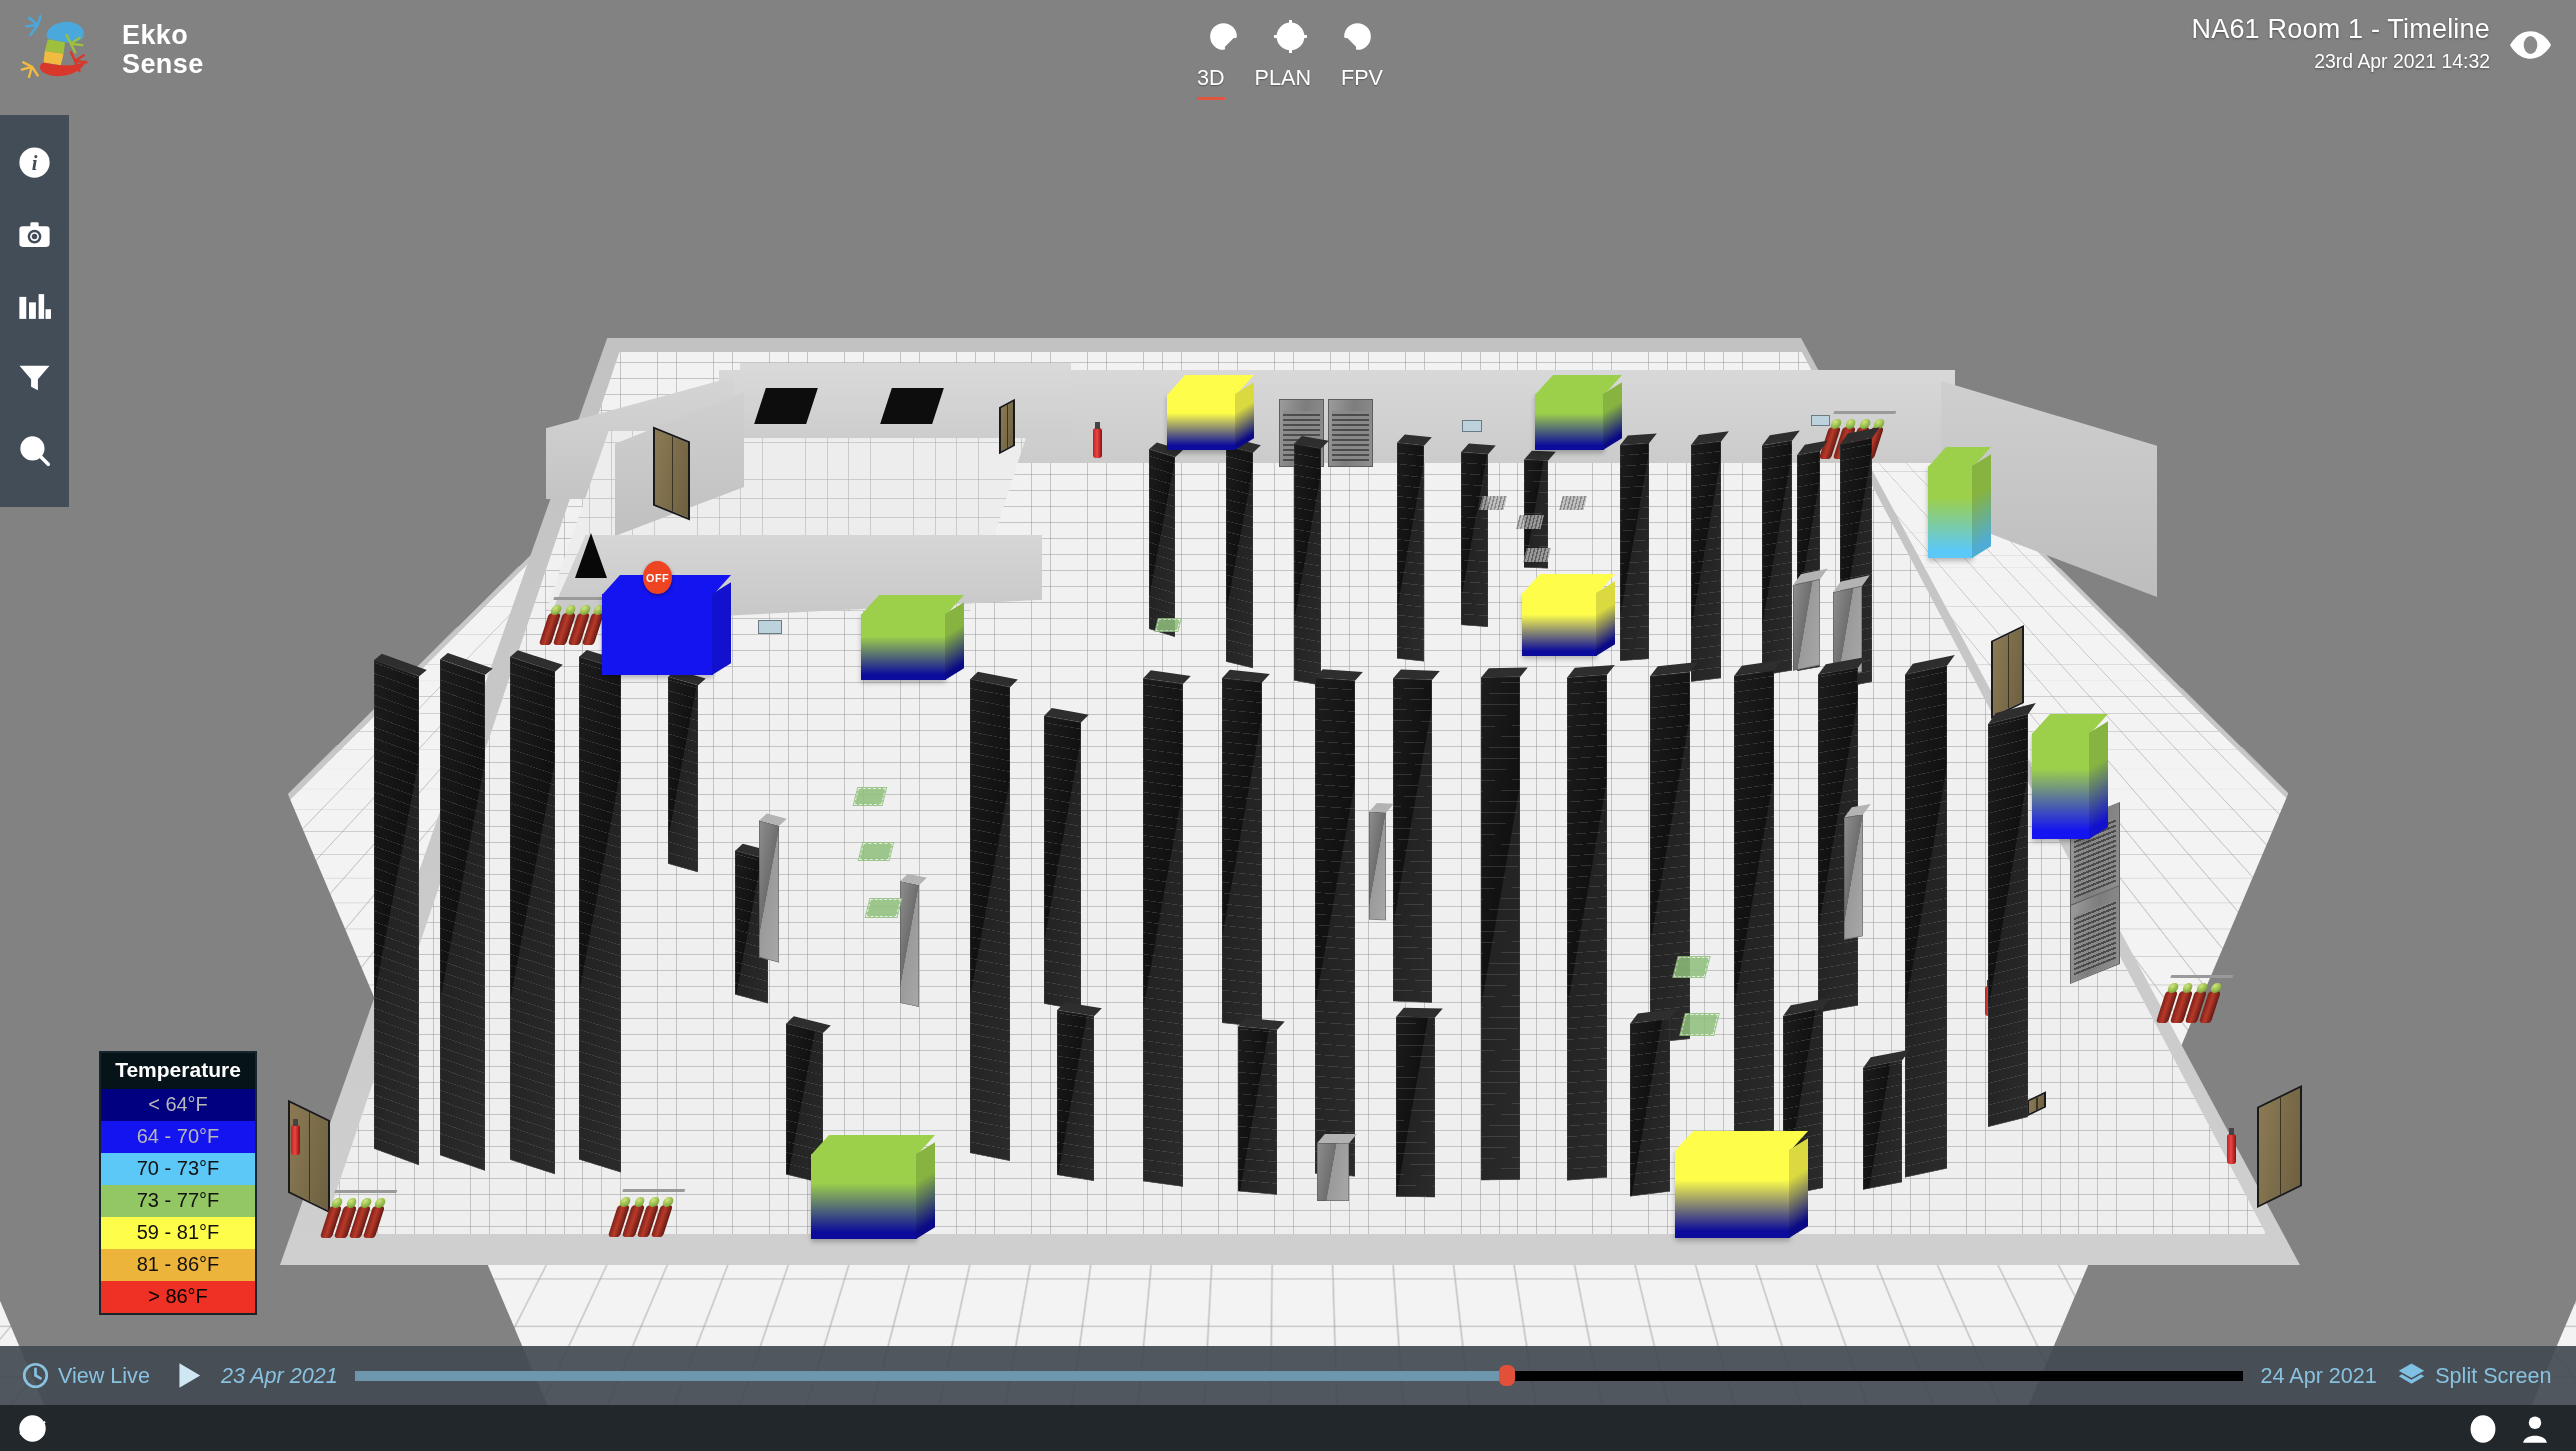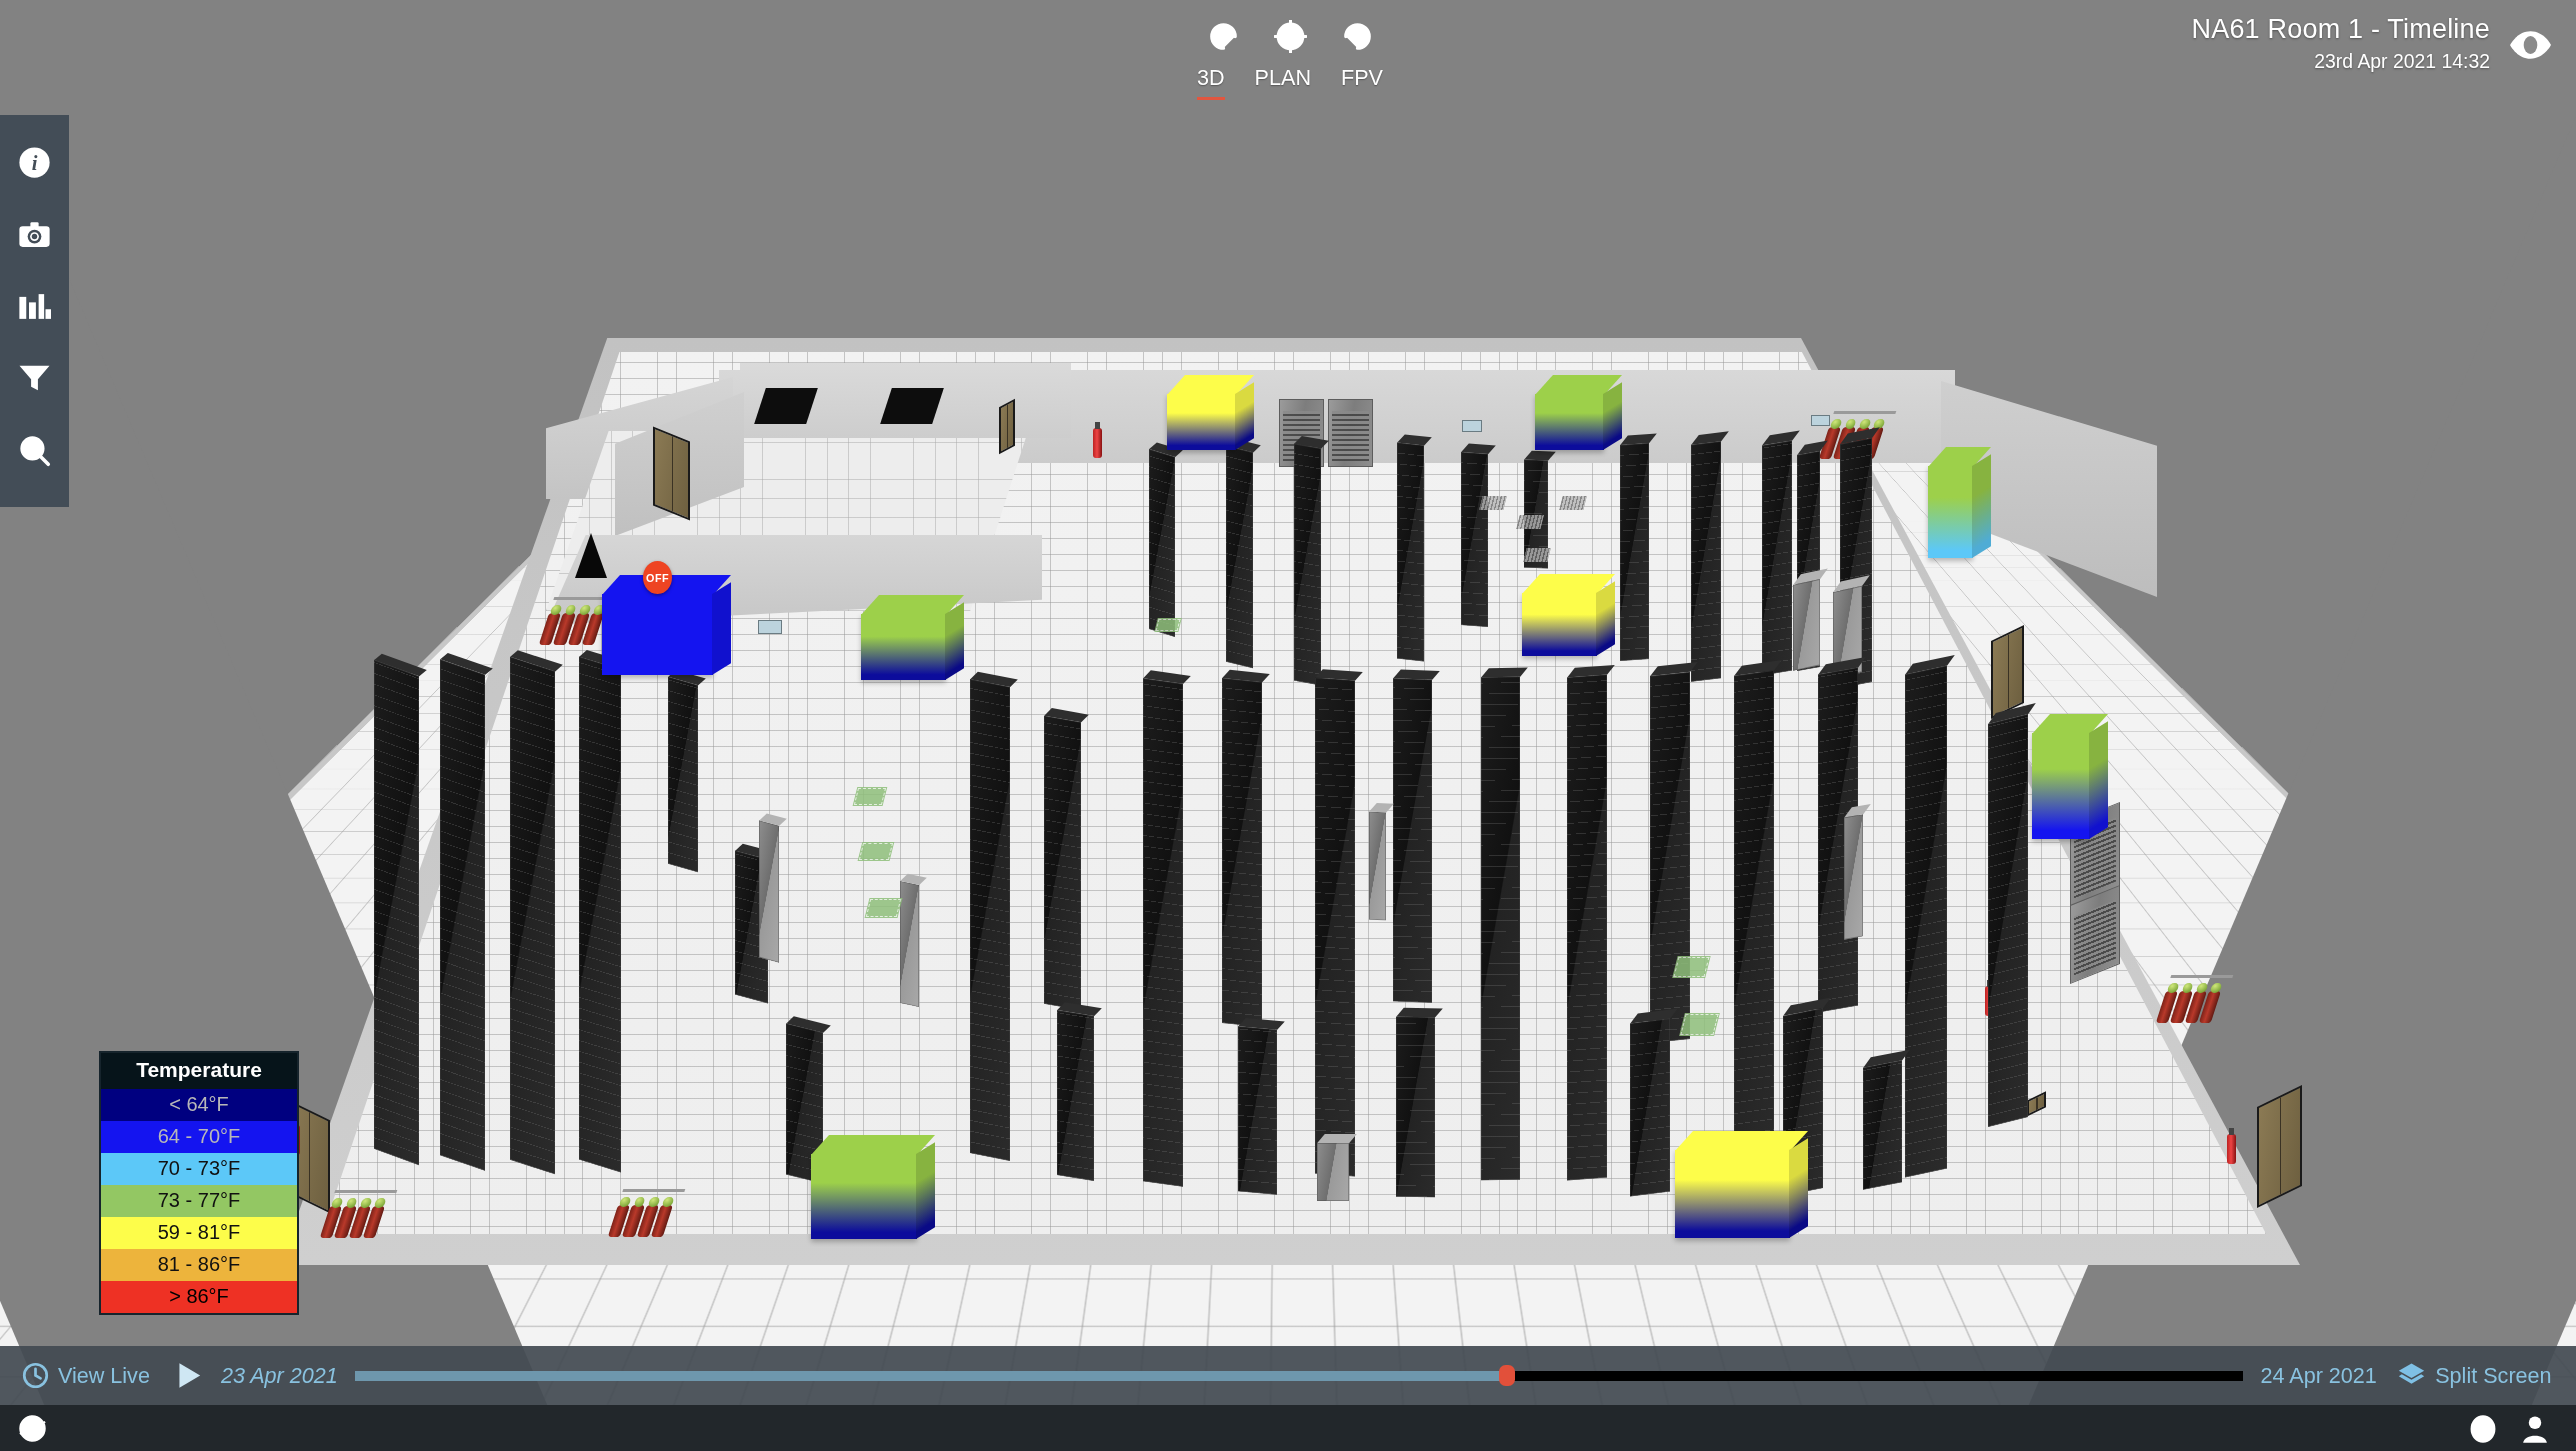--- a/index.html
+++ b/index.html
@@ -192,21 +192,21 @@
   #titleblock { position:absolute; right:86px; top:14.4px; text-align:right; }
   #titleblock .t1 { color:#fff; font-size:27px; letter-spacing:0.2px;
     text-shadow:0 0.7px 2.2px rgba(0,0,0,.4); }
   #titleblock .t2 { color:#fff; font-size:19.4px; margin-top:4.3px;
     text-shadow:0 0.7px 2.2px rgba(0,0,0,.4); }
   #eye { position:absolute; right:20px; top:26px; width:52px; height:37px;
     display:flex; align-items:center; justify-content:center; cursor:pointer; }
   #eye svg { fill:#fff; }
 
   
-  #legend { position:absolute; left:99px; top:1051px; width:200px;
+  #legend { position:absolute; left:99px; top:1051px; width:158px;
     border:2.9px solid #16242c; background:#06141a; }
   #legend .lg-title { color:#fff; font-size:21px; font-weight:700; text-align:center;
     padding:5px 0 6.5px; background:#06141a; }
   #legend .lg-row { height:32px; display:flex; align-items:center; justify-content:center;
     font-size:20px; }
 
   
   #timeline { position:absolute; left:0; bottom:47px; width:2576px; height:59px;
     background:rgba(67,74,82,.93); display:flex; align-items:center; color:#89c2e0; }
   #tl-live { display:flex; align-items:center; gap:9.3px; margin-left:21.6px; cursor:pointer; }
@@ -552,20 +552,42 @@
           <div class="side" style="background: linear-gradient(rgb(157, 208, 74) 0%, rgb(157, 208, 74) 34%, rgb(12, 12, 156) 92%);"></div>
         </div>
         <div class="crac" style="left: 1675px; top: 1150px; width: 115px; height: 88px;">
           <div class="face" style="background: linear-gradient(rgb(253, 253, 74) 0%, rgb(253, 253, 74) 34%, rgb(12, 12, 156) 92%);"></div>
           <div class="lid" style="background: rgb(253, 253, 74);"></div>
           <div class="side" style="background: linear-gradient(rgb(253, 253, 74) 0%, rgb(253, 253, 74) 34%, rgb(12, 12, 156) 92%);"></div>
         </div>
       </div>
   </div>
 
+  <div id="logo">
+    <svg width="101" height="72" viewBox="0 0 140 100">
+      <path d="M58 16 C72 10, 92 16, 94 28 C96 40, 80 44, 66 42 L46 38 C38 33, 44 20, 58 16 Z" fill="#4aa8dd"></path>
+      <path d="M44 38 L68 42 L66 58 L40 54 Z" fill="#9dc13c"></path>
+      <path d="M40 54 L66 58 L62 74 L38 70 Z" fill="#f0bb3e"></path>
+      <path d="M38 70 C56 74, 86 78, 98 66 C92 86, 62 94, 42 86 C32 82, 30 74, 38 70 Z" fill="#d8382c"></path>
+      <g stroke="#4aa8dd" stroke-width="3.4" stroke-linecap="round">
+        <path d="M30 18 L18 8 M30 18 L14 20 M30 18 L20 32 M30 18 L34 6"></path>
+      </g>
+      <g stroke="#9dc13c" stroke-width="3.4" stroke-linecap="round">
+        <path d="M76 44 L88 36 M76 44 L92 46 M76 44 L82 56 M76 44 L70 32"></path>
+      </g>
+      <g stroke="#f0bb3e" stroke-width="3.4" stroke-linecap="round">
+        <path d="M22 76 L10 70 M22 76 L8 80 M22 76 L18 90 M22 76 L30 88"></path>
+      </g>
+      <g stroke="#d8382c" stroke-width="3.4" stroke-linecap="round">
+        <path d="M82 68 L94 60 M82 68 L98 70 M82 68 L88 82 M82 68 L76 56"></path>
+      </g>
+    </svg>
+    <div class="word">Ekko</div>
+    <div class="word2">Sense</div>
+  </div>
 
   <div id="rail">
     <div class="rail-btn">
       <svg width="33" height="33" viewBox="0 0 24 24">
           <circle cx="12" cy="12" r="11"></circle>
       <text x="12" y="17.5" font-size="15" font-style="italic" font-weight="bold" text-anchor="middle" fill="#434d57" font-family="Liberation Serif, serif">i</text>
         </svg>
     </div>
     <div class="rail-btn">
       <svg width="33" height="29" viewBox="0 0 24 20">

